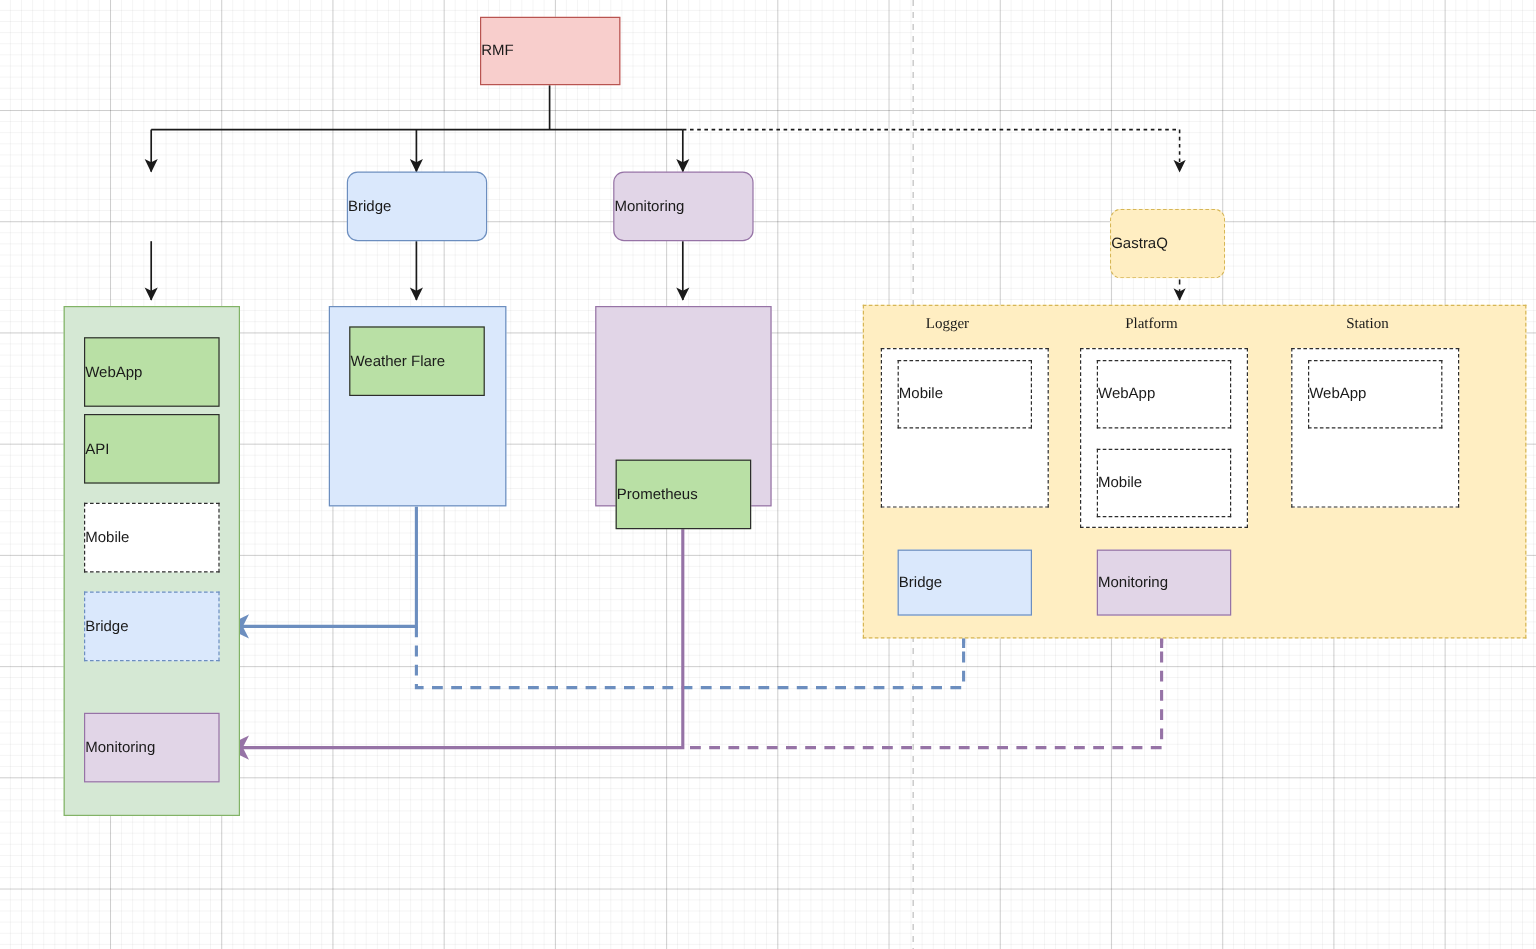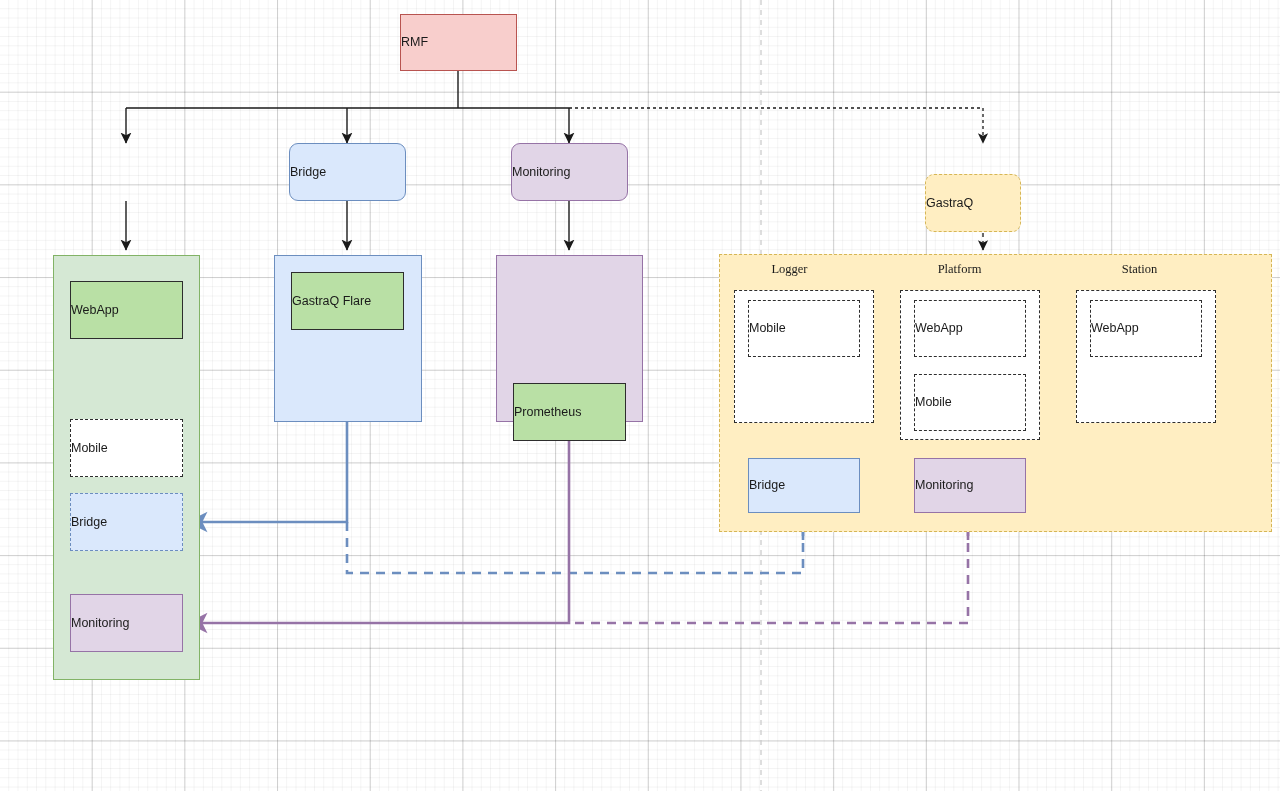--- a/index.html
+++ b/index.html
@@ -100,33 +100,36 @@
   </div>
   <div class="node" style="left:925px;top:143px;width:96px;height:58px;background:#ffeec2;border:1.4px dashed #d6b656;border-radius:9px;margin-top:31px;">
     <span>GastraQ</span>
   </div>
 
   <div style="position:absolute;left:53px;top:255px;width:147px;height:425px;background:#d5e8d4;border:1.4px solid #82b366;box-sizing:border-box;"></div>
 
   <div class="node" style="left:70px;top:281px;width:113px;height:58px;background:#b9e0a5;border:1.8px solid #2d2d2d;">
     <span>WebApp</span>
   </div>
+  <div class="node" style="left:70px;top:345px;width:113px;height:58px;background:#b9e0a5;border:1.8px solid #2d2d2d;">
+    <span>API</span>
+  </div>
   <div class="node" style="left:70px;top:419px;width:113px;height:58px;background:#ffffff;border:1.5px dashed #2d2d2d;">
     <span>Mobile</span>
   </div>
   <div class="node" style="left:70px;top:493px;width:113px;height:58px;background:#dae8fc;border:1.5px dashed #6c8ebf;">
     <span>Bridge</span>
   </div>
   <div class="node" style="left:70px;top:594px;width:113px;height:58px;background:#e1d5e7;border:1.5px solid #9673a6;">
     <span>Monitoring</span>
   </div>
 
   <div style="position:absolute;left:274px;top:255px;width:148px;height:167px;background:#dae8fc;border:1.4px solid #6c8ebf;box-sizing:border-box;"></div>
   <div class="node" style="left:291px;top:272px;width:113px;height:58px;background:#b9e0a5;border:1.8px solid #2d2d2d;">
-    <span>GastraQ Flare</span>
+    <span>Weather Flare</span>
   </div>
 
   <div style="position:absolute;left:496px;top:255px;width:147px;height:167px;background:#e1d5e7;border:1.4px solid #9673a6;box-sizing:border-box;"></div>
   <div class="node" style="left:513px;top:346px;width:113px;height:58px;background:#b9e0a5;border:1.8px solid #2d2d2d;margin-top:37px;">
     <span>Prometheus</span>
   </div>
 
   <div style="position:absolute;left:719px;top:254px;width:553px;height:278px;background:#ffeec2;border:1.4px dashed #d6b656;box-sizing:border-box;"></div>
 
   <div class="grp-label" style="left:733px;top:261px;width:113px;height:16px;">

